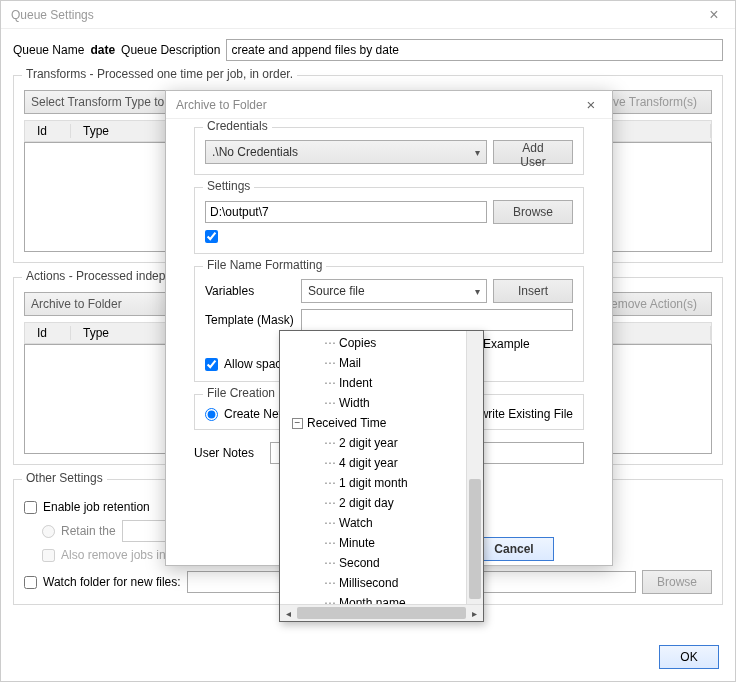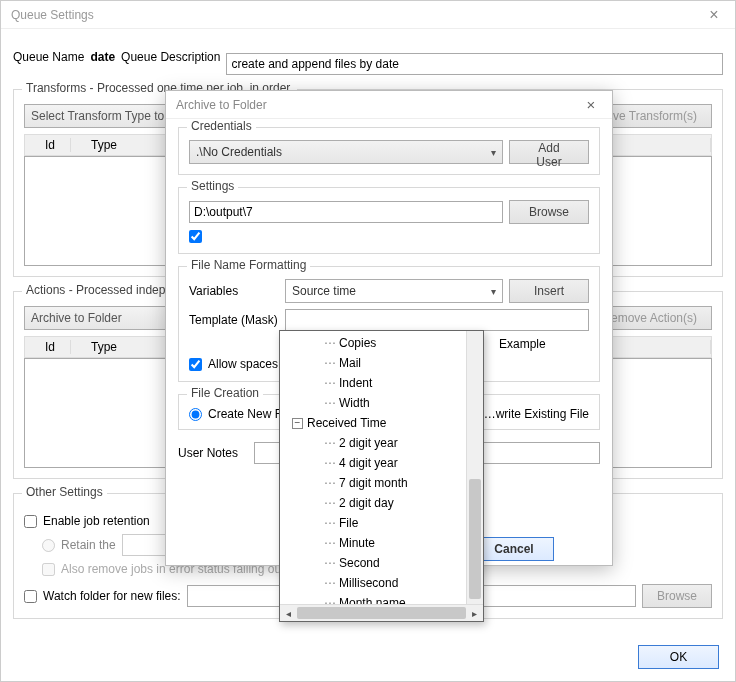--- a/index.html
+++ b/index.html
@@ -52,21 +52,21 @@
     border: 1px solid #adadad;
     background: linear-gradient(#efefef,#e3e3e3);
     height: 24px; padding: 0 14px;
     font: inherit; color: #444;
   }
   .btn:disabled, .btn.dim { color: #999; }
   .tablehead {
     background: #f0f0f0; border: 1px solid #ddd;
     height: 22px; display: flex; align-items: center;
   }
-  .tablehead .col { padding: 0 20px; border-right: 1px solid #ddd; }
+  .tablehead .col { padding: 0 12px; border-right: 1px solid #ddd; }
   .listbox {
     border: 1px solid #aaa; background: #fff;
     height: 110px;
   }
   .sel-row {
     display: flex; gap: 6px; margin-bottom: 6px; align-items: stretch;
   }
   .sel-row .select-like {
     flex: 1;
     border: 1px solid #adadad;
@@ -86,21 +86,21 @@
     background: #fff;
     border: 1px solid #bbb;
     box-shadow: 0 4px 18px rgba(0,0,0,0.25);
   }
   .m-title {
     height: 28px; display:flex; align-items:center; justify-content:space-between;
     padding: 0 6px 0 10px; color: #888;
     border-bottom: 1px solid #eee;
   }
   .m-title .mclose { width:30px; text-align:center; font-size:15px; color:#666; }
-  .m-body { padding: 8px 12px; position:relative; }
+  .m-body { padding: 8px 28px; position:relative; }
   .mgroup {
     border: 1px solid #d8d8d8; position: relative;
     padding: 12px 10px 10px 10px; margin-bottom: 12px;
   }
   .mlegend {
     position:absolute; top:-9px; left:8px; background:#fff; padding:0 4px; color:#444;
   }
   .combo {
     border:1px solid #adadad; background:linear-gradient(#f2f2f2,#e6e6e6);
     height:24px; display:flex; align-items:center; justify-content:space-between;
@@ -146,21 +146,21 @@
     display:flex; align-items:center; justify-content:center;
     color:#555; font-size:10px;
   }
   .dd-hscroll .al { left:0; } .dd-hscroll .ar { right:0; }
   .dd-hscroll .trk { position:absolute; left:17px; right:17px; top:2px; bottom:2px; background:#c8c8c8; border-radius:2px; }
   .okbar {
     position:absolute; right:16px; bottom:12px;
   }
   .okbar .okbtn {
     border:1px solid #3a7bd5; background:linear-gradient(#eef5ff,#dceaff);
-    width:81px; height:24px; font:inherit;
+    width:60px; height:24px; font:inherit;
   }
   .cancel-save {
     position:absolute; left:308px; top:418px;
     display:flex; gap:10px;
   }
   .cancel-save .btn { width:80px; }
   .cancel-save .cancel { border:1px solid #3a7bd5; background:linear-gradient(#eef5ff,#dceaff); color:#333;font-weight:bold; }
   .retain-box {
     border:1px solid #ccc; height:22px; flex:1; background:#fff;
   }
@@ -176,21 +176,21 @@
     <span>Queue Settings</span>
     <span class="closex">×</span>
   </div>
 
   <div class="content">
 
     <div class="row">
       <span class="lbl">Queue Name</span>
       <b>date</b>
       <span class="lbl">Queue Description</span>
-      <input type="text" class="field" style="flex: 1 1 0%; margin-top: 14px;" value="create and append files by date">
+      <input type="text" class="field" style="flex: 1 1 0%;" value="create and append files by date">
     </div>
 
     <div class="group">
       <span class="glegend">Transforms - Processed one time per job, in order.</span>
       <div class="sel-row">
         <div class="select-like">
           <span>Select Transform Type to …</span>
         </div>
         <button class="btn dim">Remove Transform(s)</button>
       </div>
@@ -285,21 +285,21 @@
       <div class="cb">
         <input type="checkbox" checked="" style="">
       </div>
     </div>
 
     <div class="mgroup">
       <span class="mlegend">File Name Formatting</span>
       <div class="row" style="margin-bottom:6px;">
         <span class="varlabel">Variables</span>
         <div class="combo light" style="flex:1">
-          <span>Source time</span>
+          <span>Source file</span>
           <span class="caret">▾</span>
         </div>
         <button class="btn insertbtn">Insert</button>
       </div>
       <div class="row" style="margin-bottom:6px;">
         <span class="varlabel">Template (Mask)</span>
         <input type="text" class="field" style="flex: 1 1 0%;">
       </div>
       <div class="row" style="margin-bottom:4px;">
         <span class="varlabel">Example</span>
@@ -355,29 +355,29 @@
           <div class="dd-item lvl2">
             <span class="dots">⋯</span>
             <span>2 digit year</span>
           </div>
           <div class="dd-item lvl2">
             <span class="dots">⋯</span>
             <span>4 digit year</span>
           </div>
           <div class="dd-item lvl2">
             <span class="dots">⋯</span>
-            <span>7 digit month</span>
+            <span>1 digit month</span>
           </div>
           <div class="dd-item lvl2">
             <span class="dots">⋯</span>
             <span>2 digit day</span>
           </div>
           <div class="dd-item lvl2">
             <span class="dots">⋯</span>
-            <span>File</span>
+            <span>Watch</span>
           </div>
           <div class="dd-item lvl2">
             <span class="dots">⋯</span>
             <span>Minute</span>
           </div>
           <div class="dd-item lvl2">
             <span class="dots">⋯</span>
             <span>Second</span>
           </div>
           <div class="dd-item lvl2">

